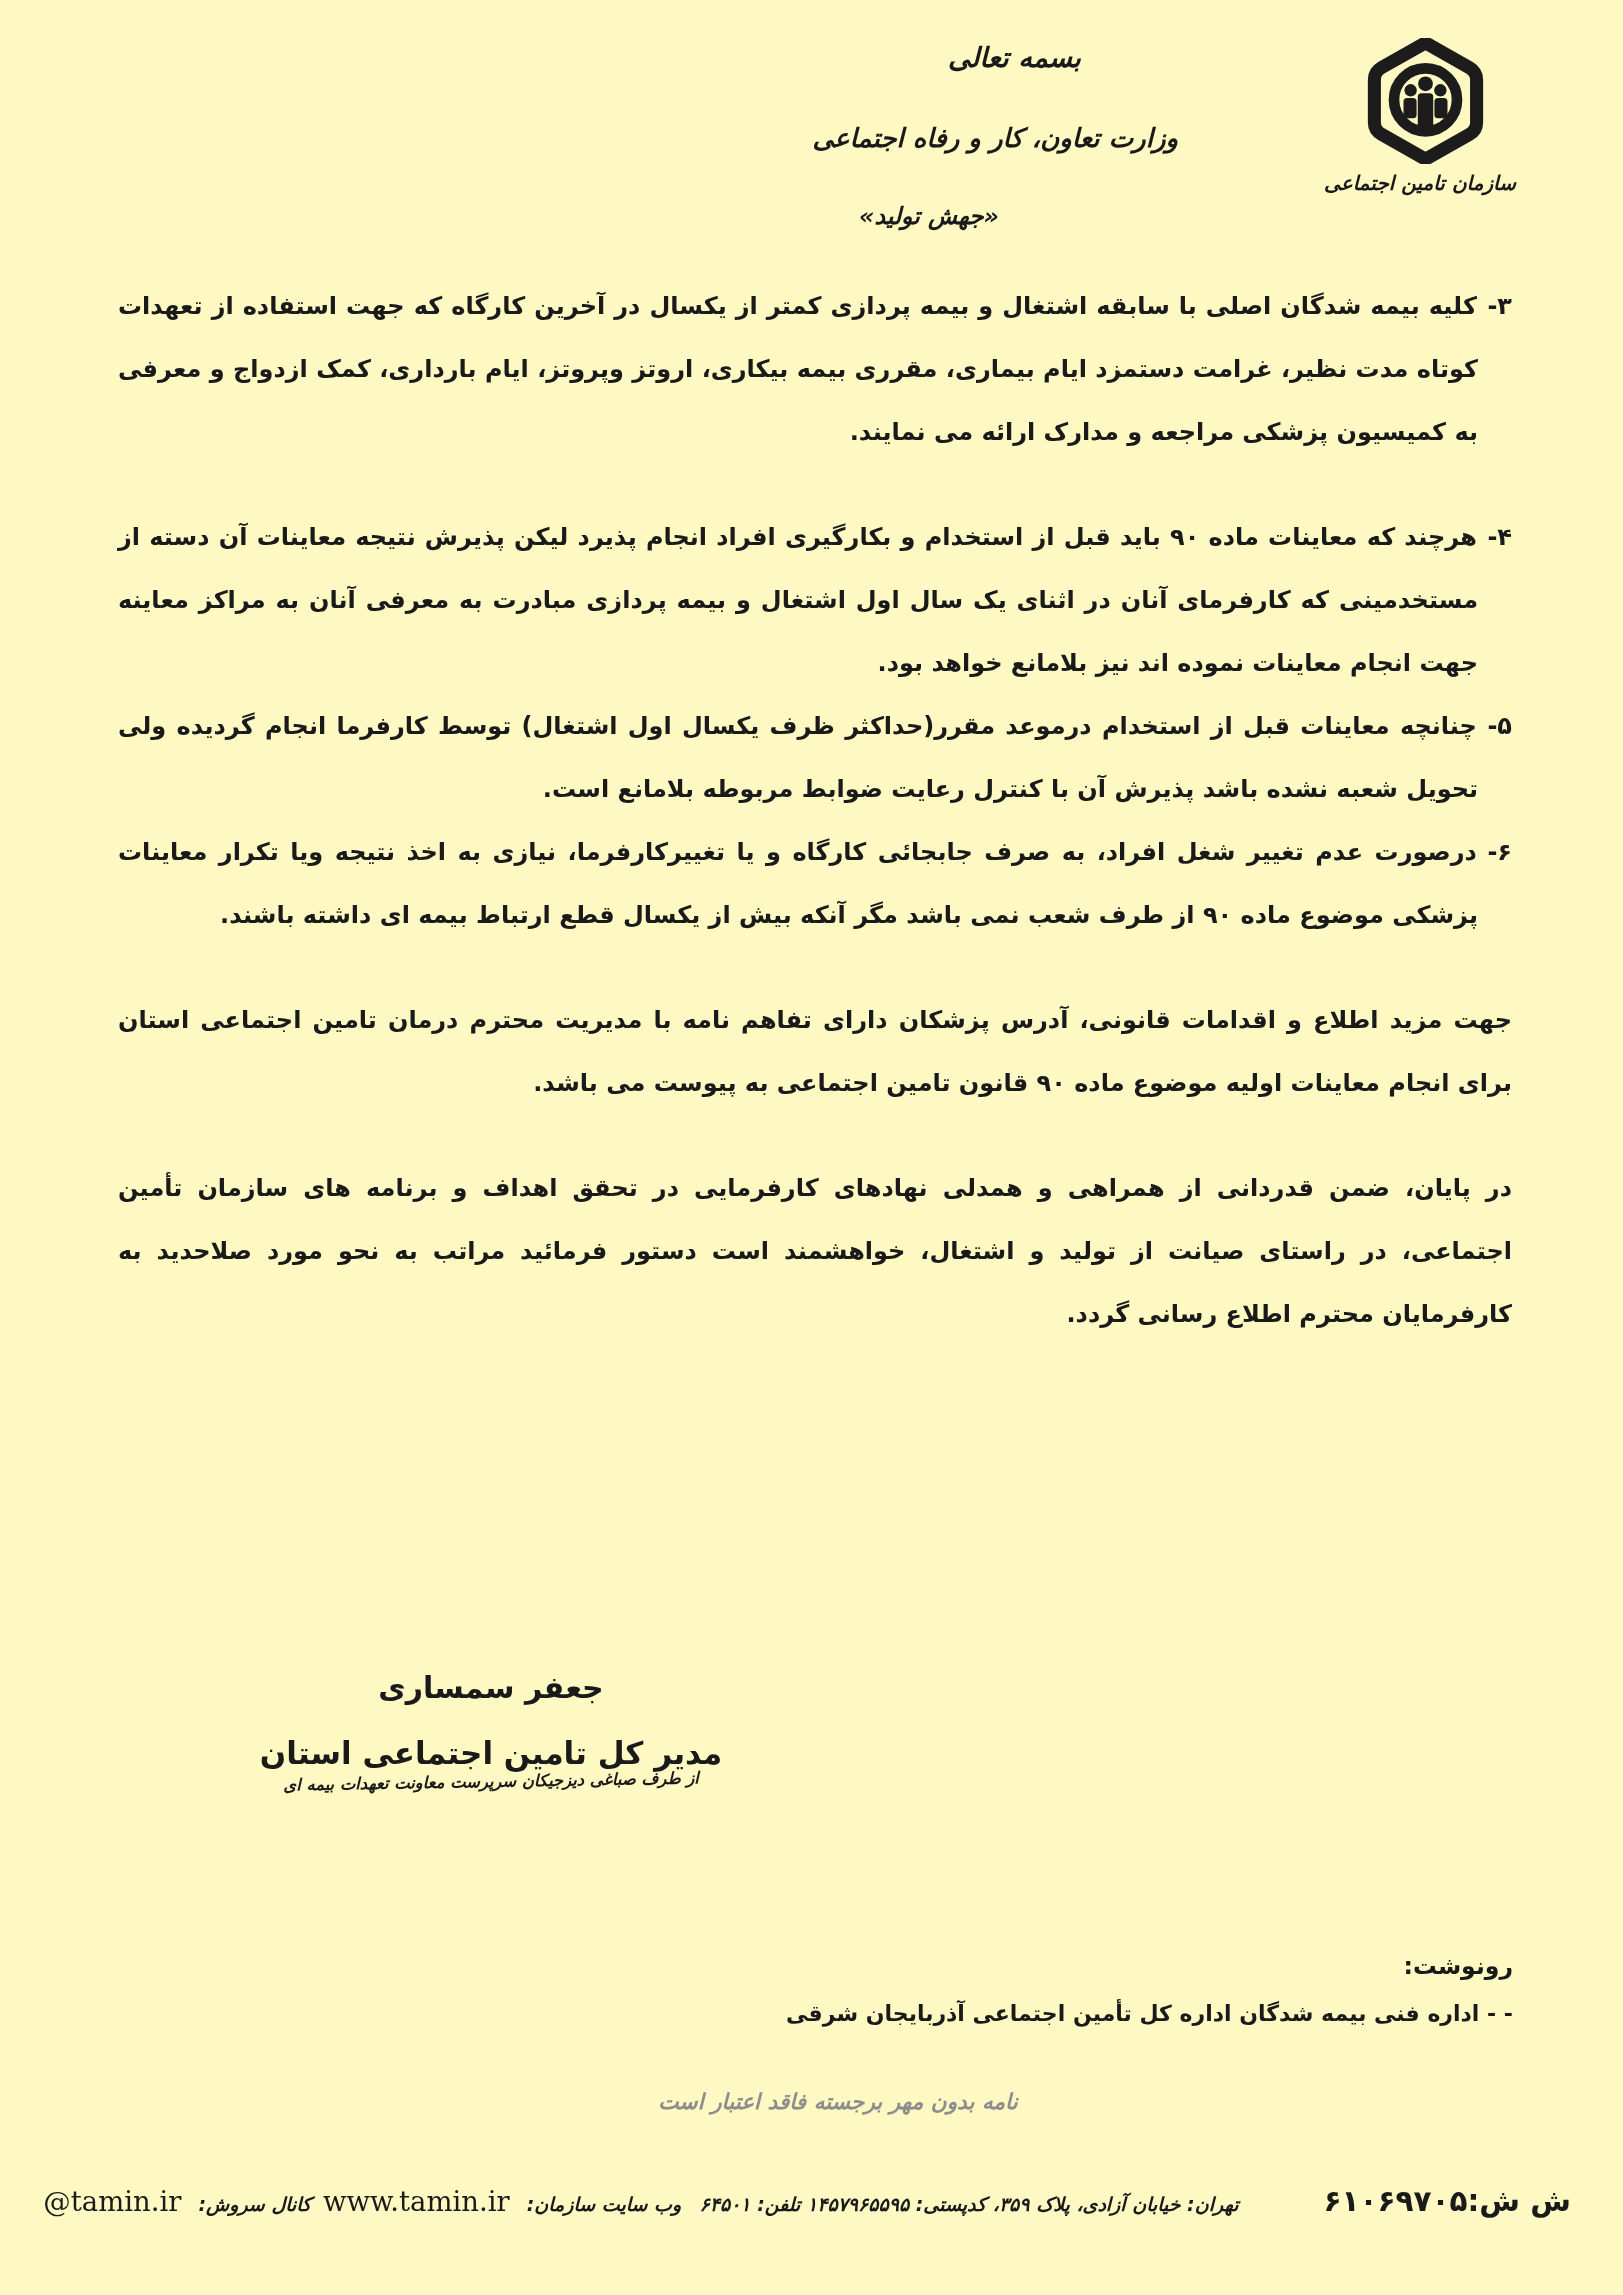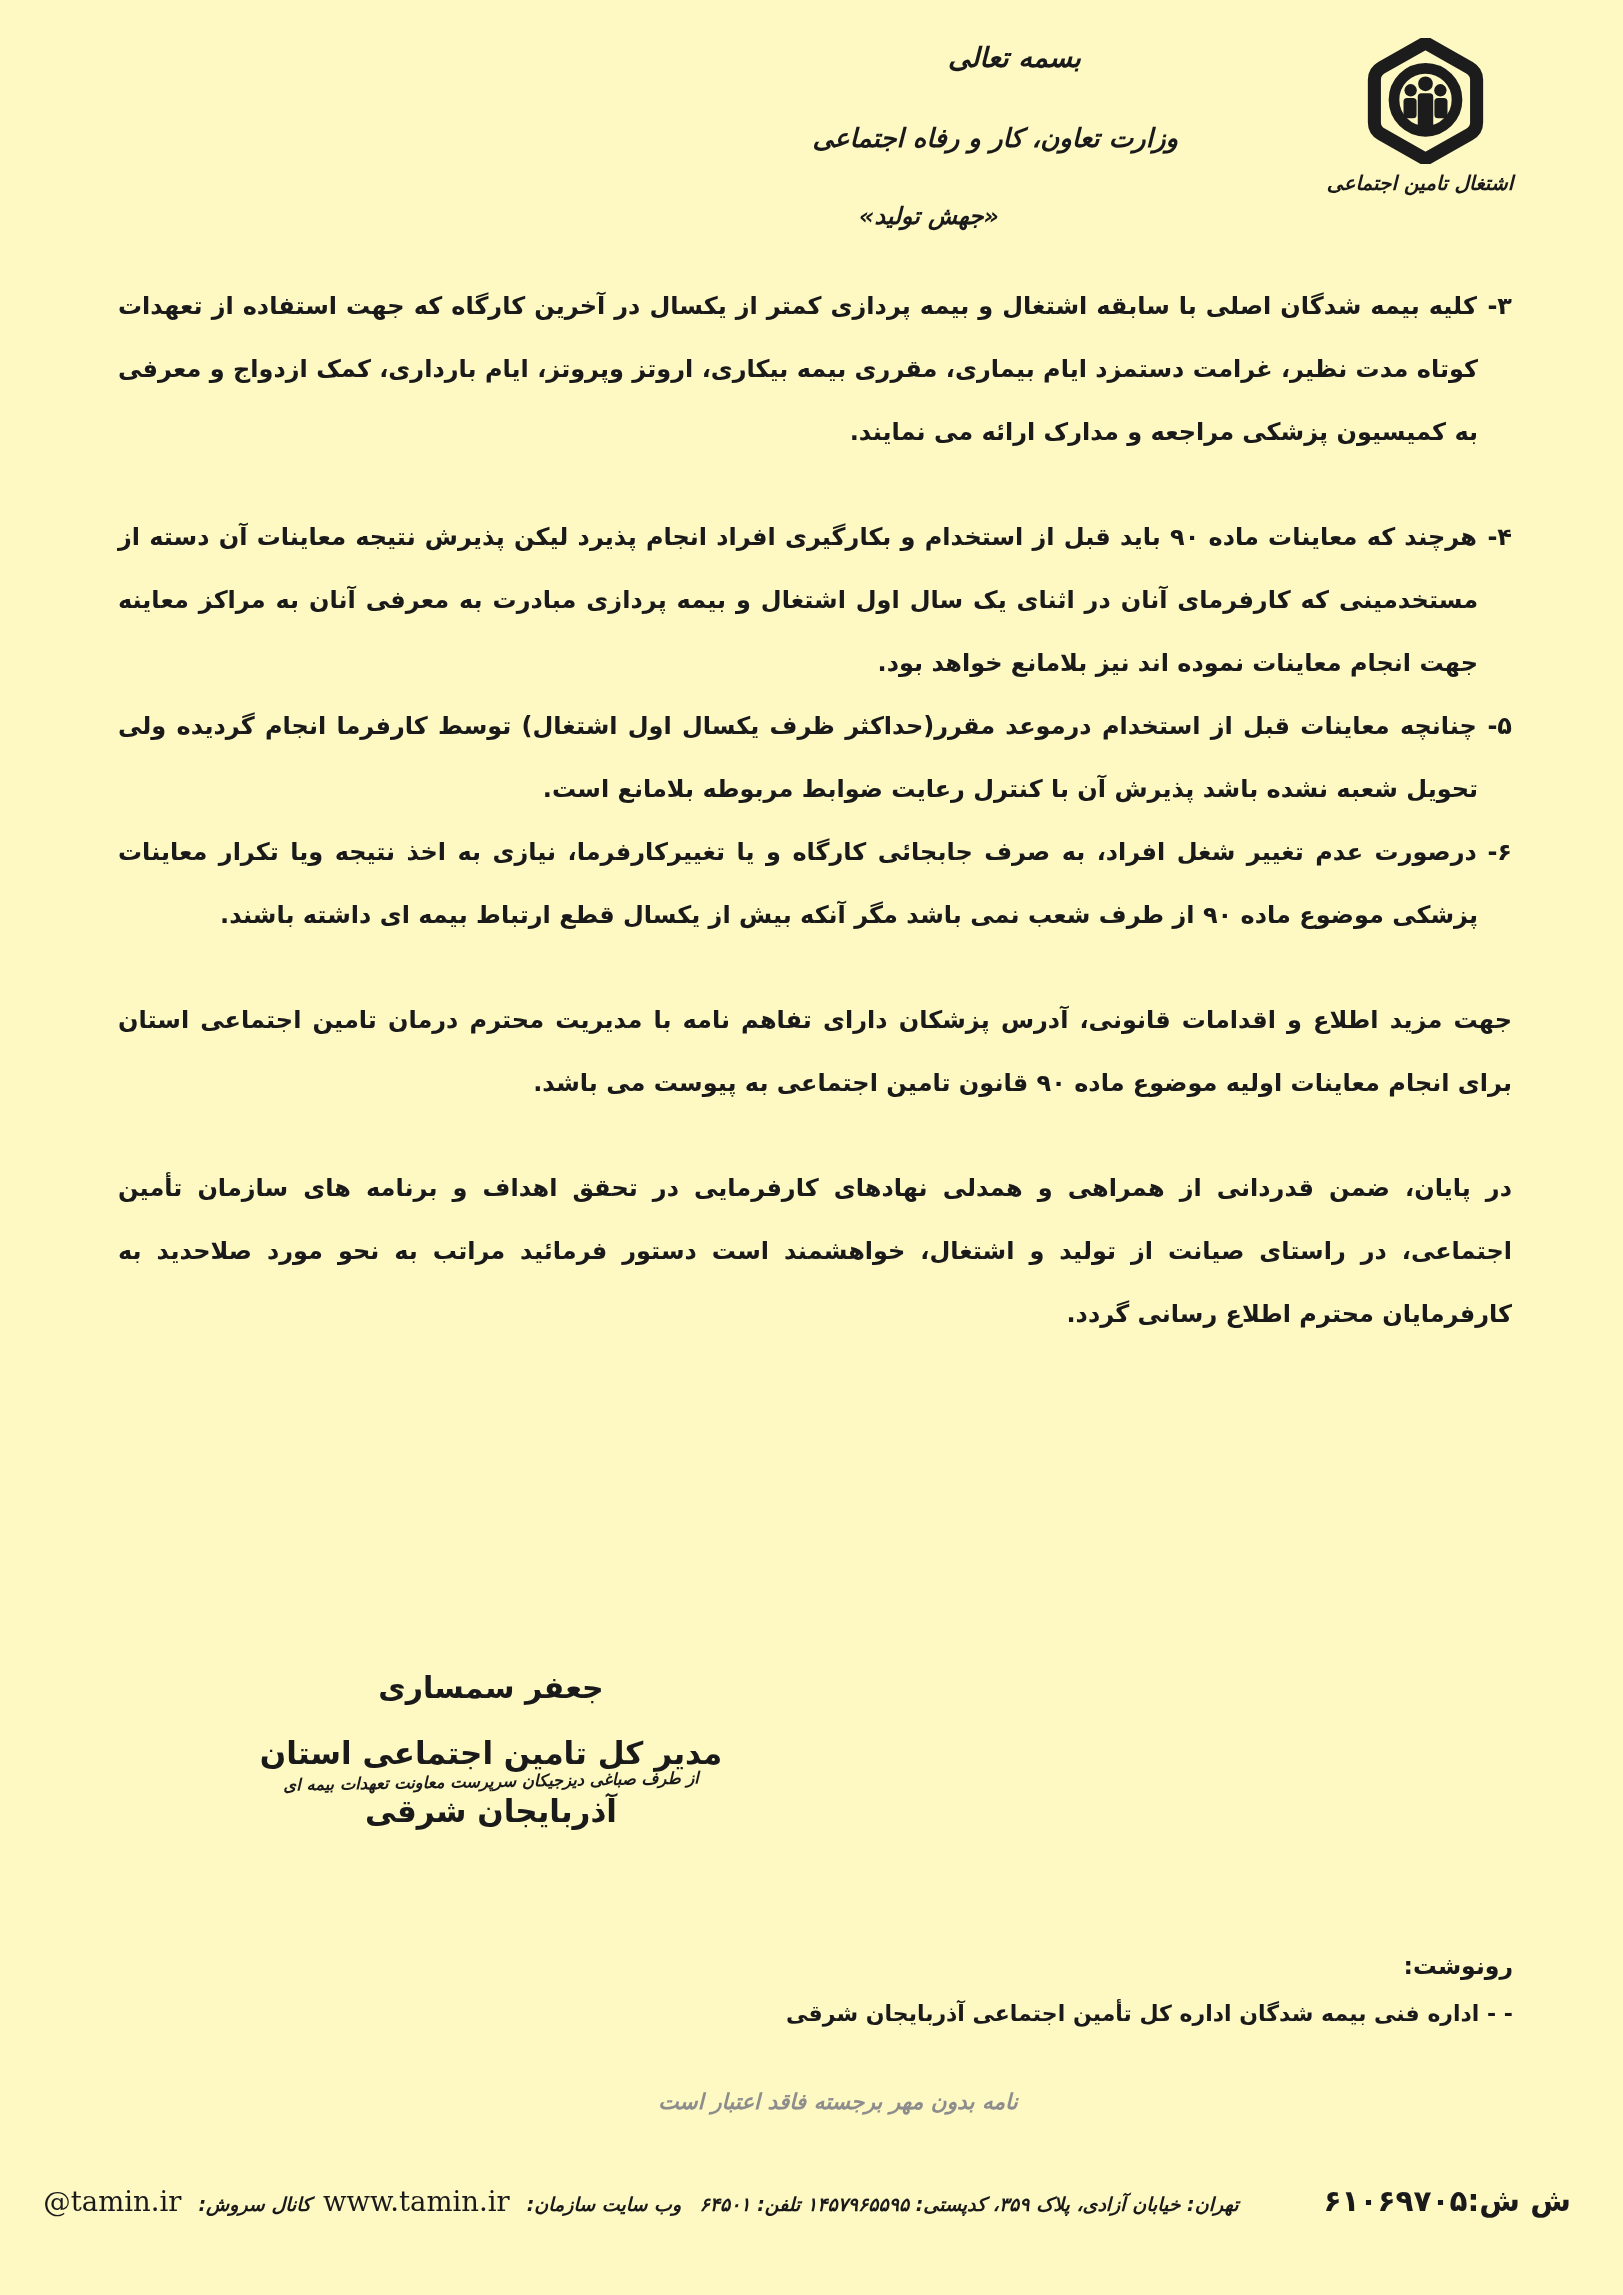--- a/index.html
+++ b/index.html
@@ -99,21 +99,21 @@
       <path d="M50 4 L87 25 Q93 28.5 93 35 L93 71 Q93 77.5 87 81 L50 102 L13 81 Q7 77.5 7 71 L7 35 Q7 28.5 13 25 Z" fill="none" stroke="#1c1c1c" stroke-width="11" stroke-linejoin="round"></path>
       <circle cx="50" cy="52" r="26.5" fill="none" stroke="#1c1c1c" stroke-width="9"></circle>
       <circle cx="50" cy="38.5" r="6.2" fill="#1c1c1c"></circle>
       <rect x="43.5" y="46.5" width="13" height="30" rx="3" fill="#1c1c1c"></rect>
       <circle cx="37.5" cy="44" r="5.2" fill="#1c1c1c"></circle>
       <rect x="31.5" y="50.5" width="11" height="17" rx="3" fill="#1c1c1c"></rect>
       <circle cx="62.5" cy="44" r="5.2" fill="#1c1c1c"></circle>
       <rect x="57.5" y="50.5" width="11" height="17" rx="3" fill="#1c1c1c"></rect>
     </svg>
   </div>
-  <div class="org-name">اشتغال تامین اجتماعی</div>
+  <div class="org-name">سازمان تامین اجتماعی</div>
 
   <div class="body-text">
 
     <p class="item gap-lg">
       <span class="num">۳-</span><span>کلیه بیمه شدگان اصلی با سابقه اشتغال و بیمه پردازی کمتر از یکسال در آخرین کارگاه که جهت استفاده از تعهدات کوتاه مدت نظیر، غرامت دستمزد ایام بیماری، مقرری بیمه بیکاری، اروتز وپروتز، ایام بارداری، کمک ازدواج و معرفی به کمیسیون پزشکی مراجعه و مدارک ارائه می نمایند.</span>
     </p>
 
 
     <p class="item">
       <span class="num">۴-</span><span>هرچند که معاینات ماده ۹۰ باید قبل از استخدام و بکارگیری افراد انجام پذیرد لیکن پذیرش نتیجه معاینات آن دسته از مستخدمینی که کارفرمای آنان در اثنای یک سال اول اشتغال و بیمه پردازی مبادرت به معرفی آنان به مراکز معاینه جهت انجام معاینات نموده اند نیز بلامانع خواهد بود.</span>
@@ -129,21 +129,20 @@
 
     <p class="gap-lg">جهت مزید اطلاع و اقدامات قانونی، آدرس پزشکان دارای تفاهم نامه با مدیریت محترم درمان تامین اجتماعی استان برای انجام معاینات اولیه موضوع ماده ۹۰ قانون تامین اجتماعی به پیوست می باشد.</p>
 
     <p>در پایان، ضمن قدردانی از همراهی و همدلی نهادهای کارفرمایی در تحقق اهداف و برنامه های سازمان تأمین اجتماعی، در راستای صیانت از تولید و اشتغال، خواهشمند است دستور فرمائید مراتب به نحو مورد صلاحدید به کارفرمایان محترم اطلاع رسانی گردد.</p>
   </div>
 
   <div class="signature">
     <div class="sig-name">جعفر سمساری</div>
     <div class="sig-title">مدیر کل تامین اجتماعی استان</div>
     <div class="sig-stamp">از طرف صباغی دیزجیکان سرپرست معاونت تعهدات بیمه ای</div>
-    <div class="sig-title2">آذربایجان شرقی</div>
   </div>
 
   <div class="copy-sec">
     <div class="copy-label">رونوشت:</div>
     <div class="copy-item">- - اداره فنی بیمه شدگان اداره کل تأمین اجتماعی آذربایجان شرقی</div>
   </div>
 
   <div class="validity">نامه بدون مهر برجسته فاقد اعتبار است</div>
 
   <div class="footer-line">

